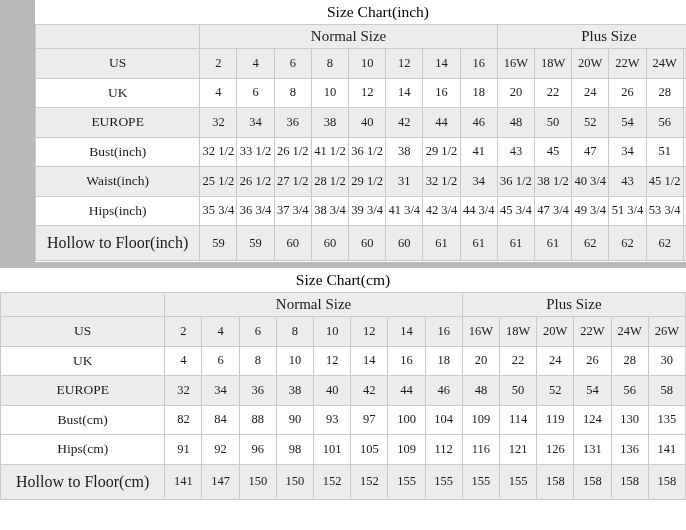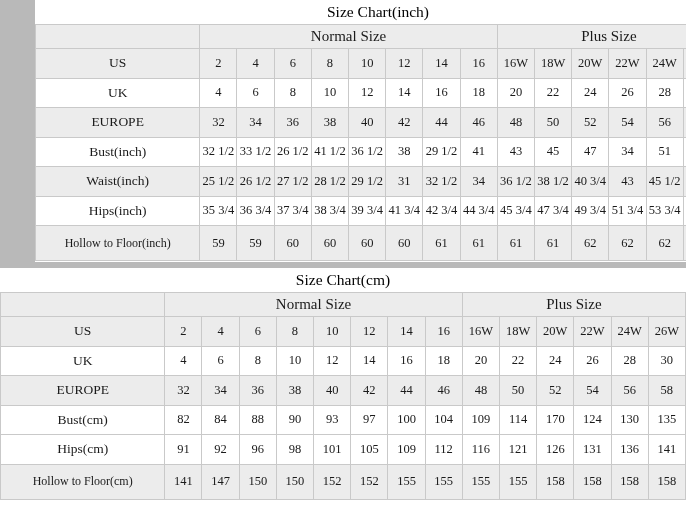--- a/index.html
+++ b/index.html
@@ -53,21 +53,21 @@
     font-size: 15px;
     height: 23px;
   }
   .rowlabel {
     width: 148px;
     font-size: 13.5px;
   }
   .data-row td { height: 28.5px; }
   .shaded { background: #ececec; }
   .lastrow td { height: 34px; }
-  .lastrow .rowlabel { font-size: 12px; }
+  .lastrow .rowlabel { font-size: 16px; }
 </style>
 </head>
 <body>
 
 <div class="chart-block first">
   <table>
     <colgroup>
       <col style="width:148px">
       <col span="8" style="width:33.5px">
       <col span="6" style="width:33.5px">
@@ -278,21 +278,21 @@
         <td>82</td>
         <td>84</td>
         <td>88</td>
         <td>90</td>
         <td>93</td>
         <td>97</td>
         <td>100</td>
         <td>104</td>
         <td>109</td>
         <td>114</td>
-        <td>170</td>
+        <td>119</td>
         <td>124</td>
         <td>130</td>
         <td>135</td>
       </tr>
       <tr class="data-row">
         <td class="rowlabel">Hips(cm)</td>
         <td>91</td>
         <td>92</td>
         <td>96</td>
         <td>98</td>

